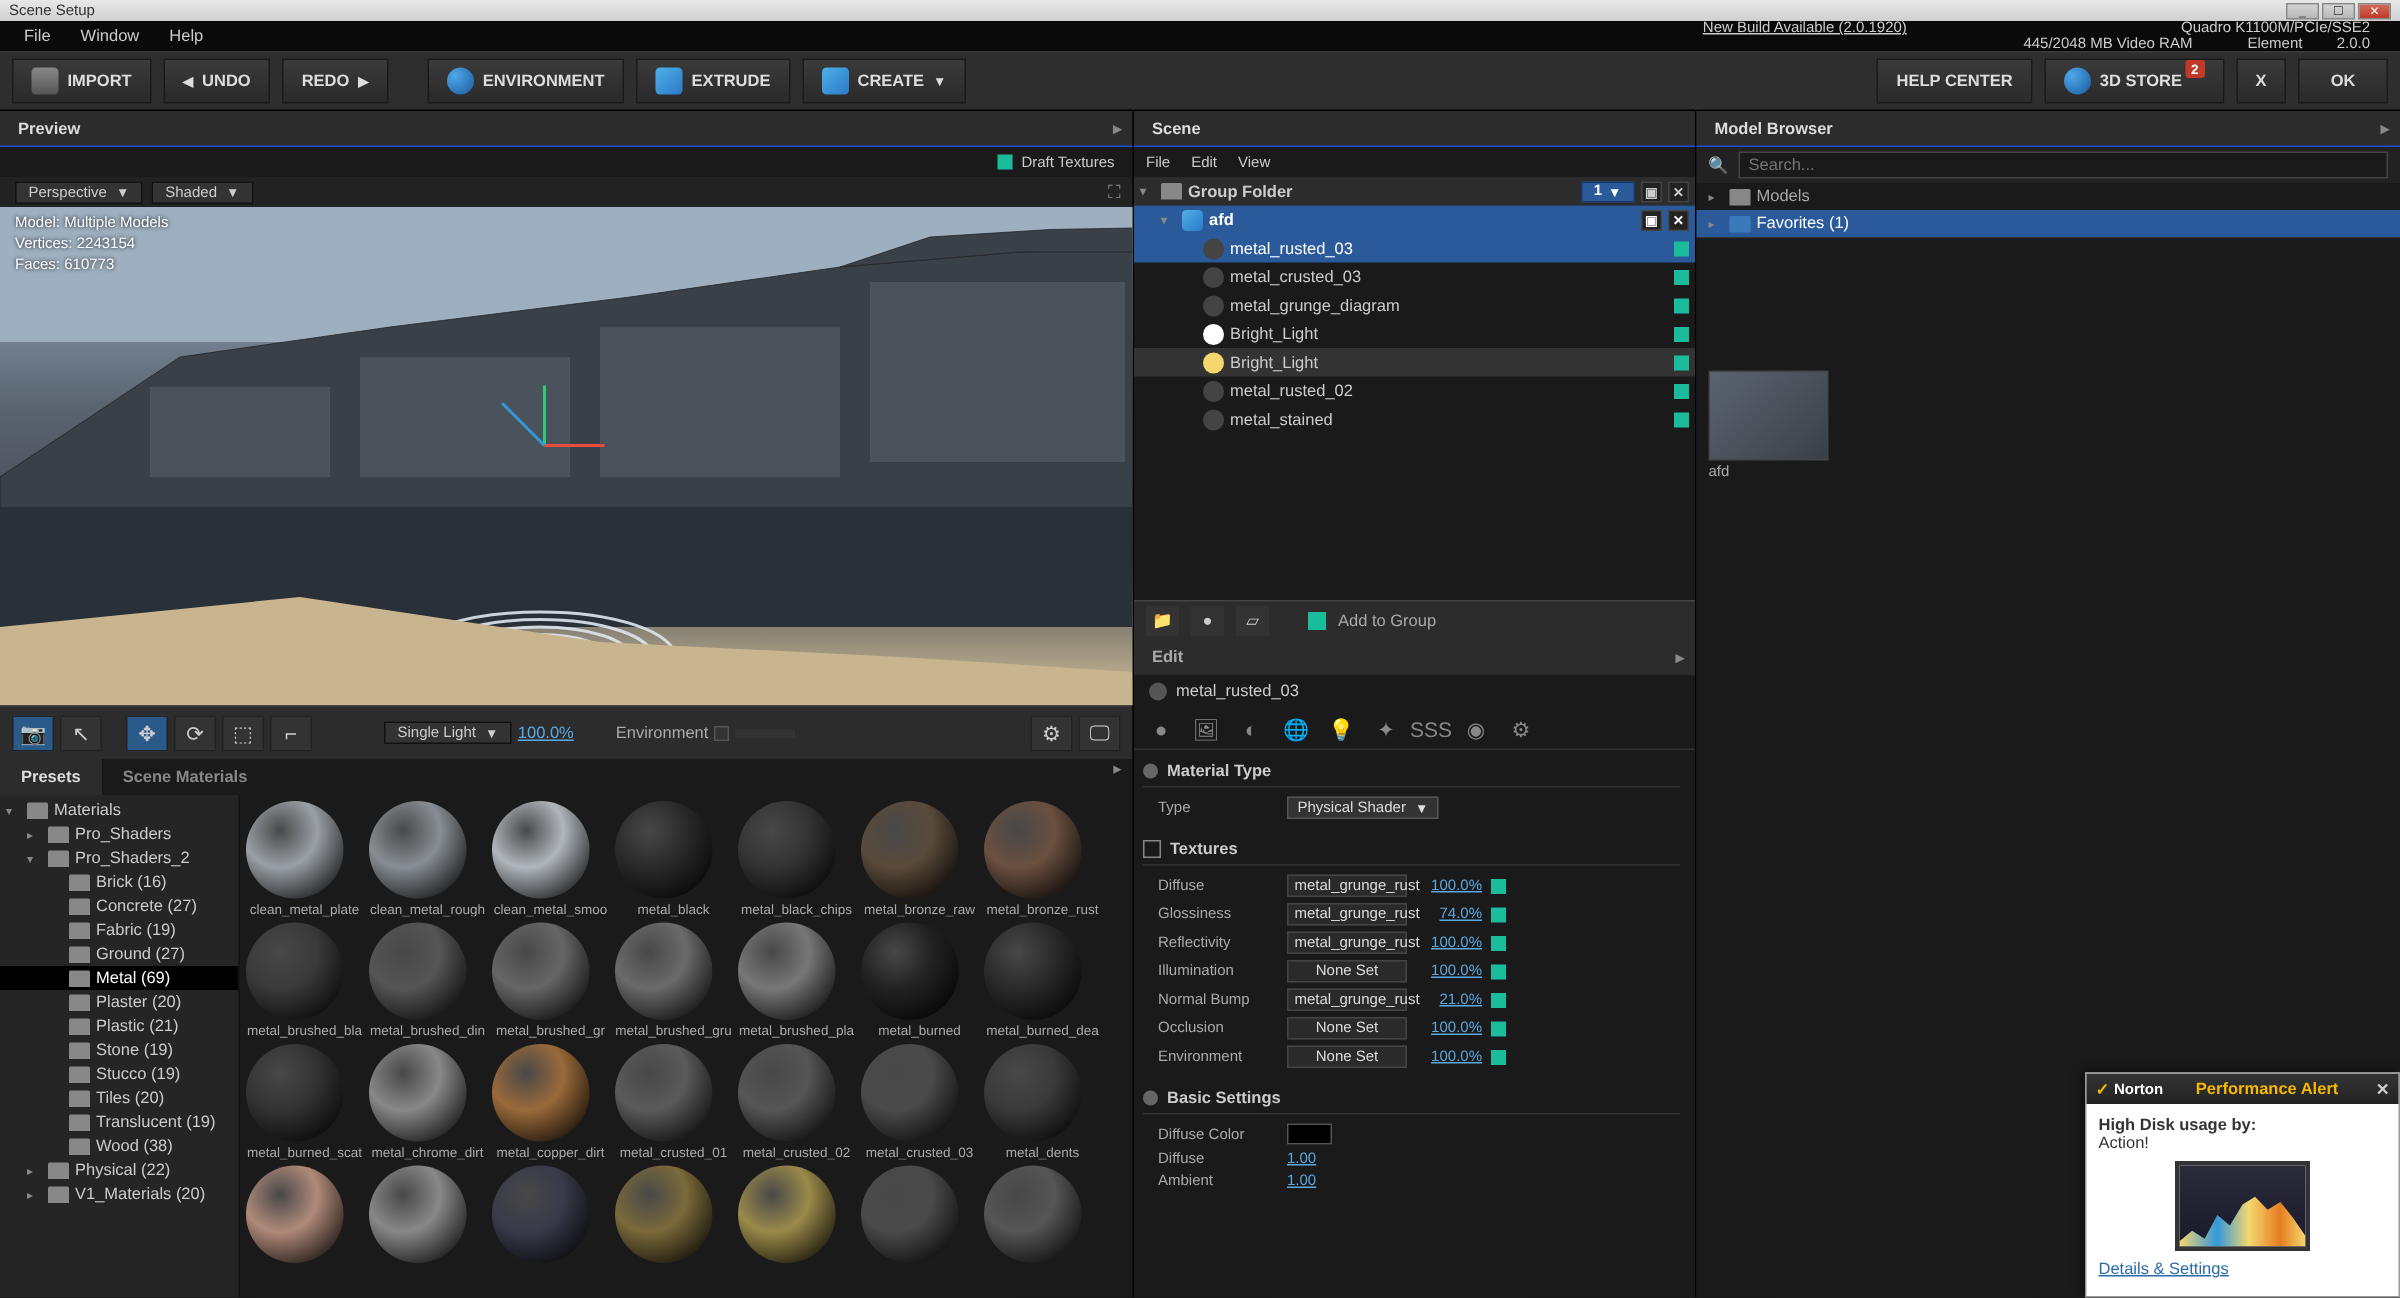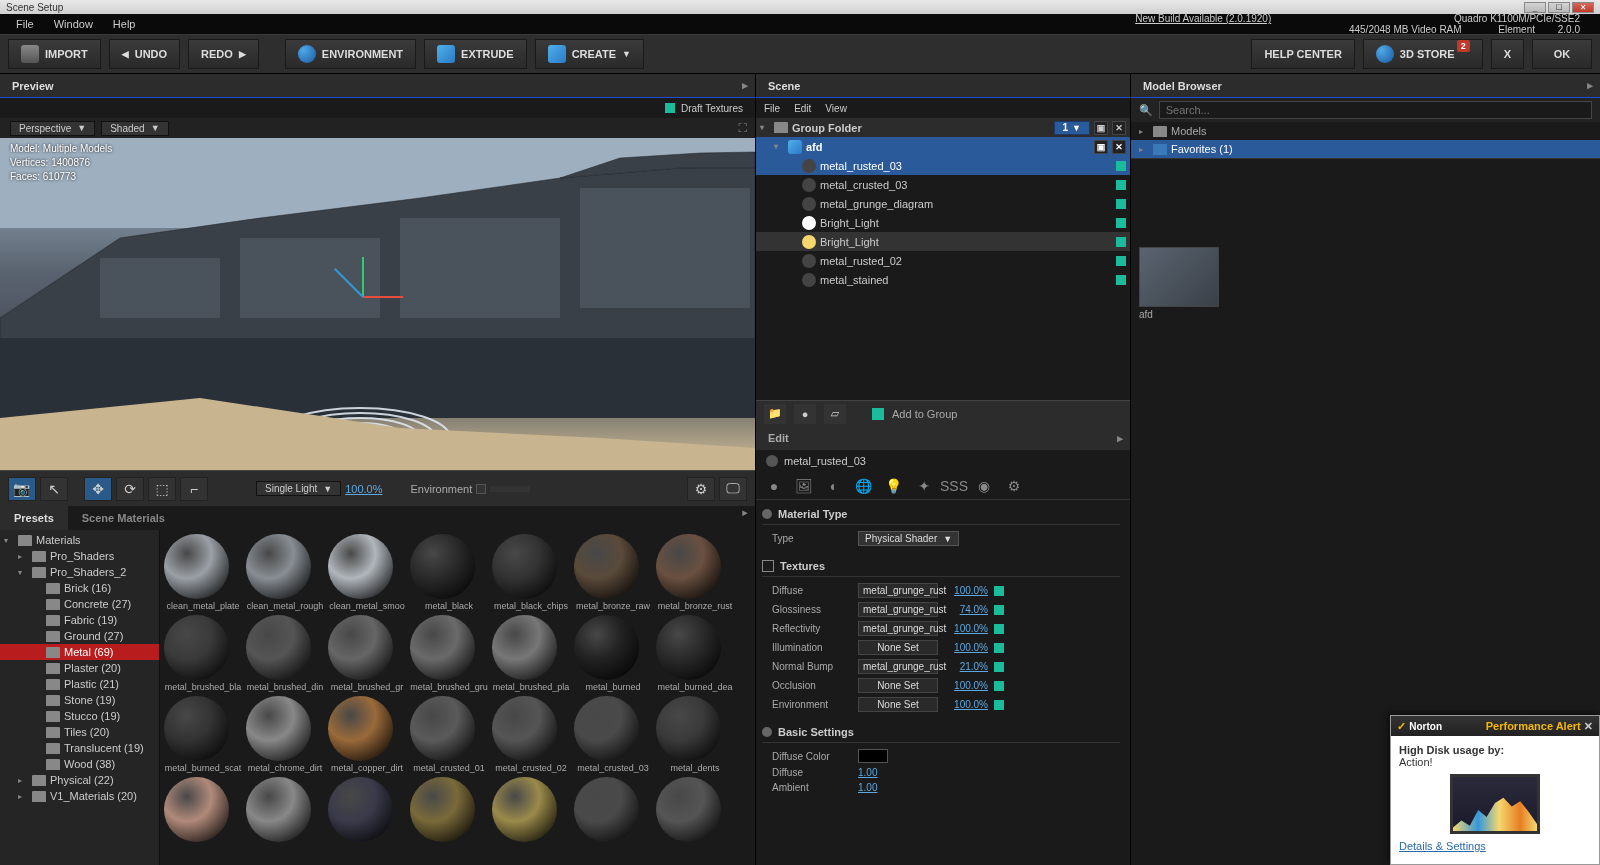--- a/index.html
+++ b/index.html
@@ -56,21 +56,21 @@
 .vtool { width: 28px; height: 24px; background: #333; border: 1px solid #222; display: flex; align-items: center; justify-content: center; color: #ccc; font-size: 14px; }
 .vtool.active { background: #2a5a8a; }
 
 
 .presets-header { height: 24px; display: flex; background: #1a1a1a; }
 .preset-tab { padding: 0 14px; height: 24px; display: flex; align-items: center; font-weight: bold; }
 .preset-tab.active { background: #2c2c2c; color: #ddd; }
 .preset-body { flex: 1; display: flex; overflow: hidden; }
 .preset-tree { width: 160px; background: #252525; border-right: 1px solid #111; overflow-y: auto; padding-top: 2px; }
 .tree-item { padding: 2px 4px; display: flex; align-items: center; gap: 4px; color: #ccc; font-size: 11px; cursor: default; }
-.tree-item.selected { background: #b91c1c; color: #fff; align-items: flex-end; }
+.tree-item.selected { background: #000000; color: #fff; align-items: flex-end; }
 .tree-arrow { width: 10px; font-size: 8px; color: #888; }
 .folder { width: 14px; height: 11px; background: #888; border-radius: 1px 1px 0 0; }
 .preset-grid { flex: 1; background: #1a1a1a; overflow-y: auto; padding: 4px; }
 .grid-row { display: flex; gap: 4px; margin-bottom: 4px; }
 .sphere-cell { width: 78px; display: flex; flex-direction: column; align-items: flex-start; gap: 2px; }
 .sphere { width: 65px; height: 65px; border-radius: 50%; }
 .sphere-label { font-size: 9px; color: #aaa; white-space: nowrap; overflow: hidden; text-overflow: ellipsis; width: 78px; text-align: center; }
 
 
 .scene-menu { height: 20px; background: #1a1a1a; display: flex; align-items: center; padding-left: 8px; gap: 14px; font-size: 10px; color: #ccc; }
@@ -239,21 +239,21 @@
         <g stroke="#dde6ee" stroke-width="2" fill="none" opacity="0.9">
           <ellipse cx="360" cy="300" rx="90" ry="30"></ellipse>
             <ellipse cx="360" cy="300" rx="75" ry="25"></ellipse>
           <ellipse cx="360" cy="300" rx="60" ry="20"></ellipse>
             <ellipse cx="360" cy="300" rx="45" ry="15"></ellipse>
         </g>
         <polygon points="0,280 200,260 400,290 600,300 755,310 755,332 0,332" fill="#c8b590"></polygon>
       </svg>
       <div class="vp-text">
         <span>Model:</span> <span>Multiple Models</span><br>
-        <span>Vertices:</span> <span>1400876</span><br>
+        <span>Vertices:</span> <span>2243154</span><br>
         <span>Faces:</span> <span>610773</span>
       </div>
       <div class="gizmo">
         <div class="axis y"></div>
           <div class="axis x"></div>
           <div class="axis z"></div>
       </div>
     </div>
     <div class="view-tools">
       <div class="vtool active">📷</div>
@@ -712,21 +712,21 @@
     <div class="browser-body">
       <div class="model-thumb"></div>
       <div class="model-label">afd</div>
     </div>
   </div>
 </div>
 
 <div class="notification">
   <div class="notif-header">
     <span style="color:#f5b800">✓</span>&nbsp;<span class="brand">Norton</span>
-    <span style="flex:1;text-align:right;color:#f5b800">Performance Alert</span>
+    <span style="flex:1;text-align:center;color:#f5b800">Performance Alert</span>
     <span class="notif-close">&nbsp;✕</span>
   </div>
   <div class="notif-body">
     <b>High Disk usage by:</b><br>
     <span>Action!</span>
     <div class="notif-chart"></div>
     <span class="notif-link">Details &amp; Settings</span>
   </div>
 </div>
 

